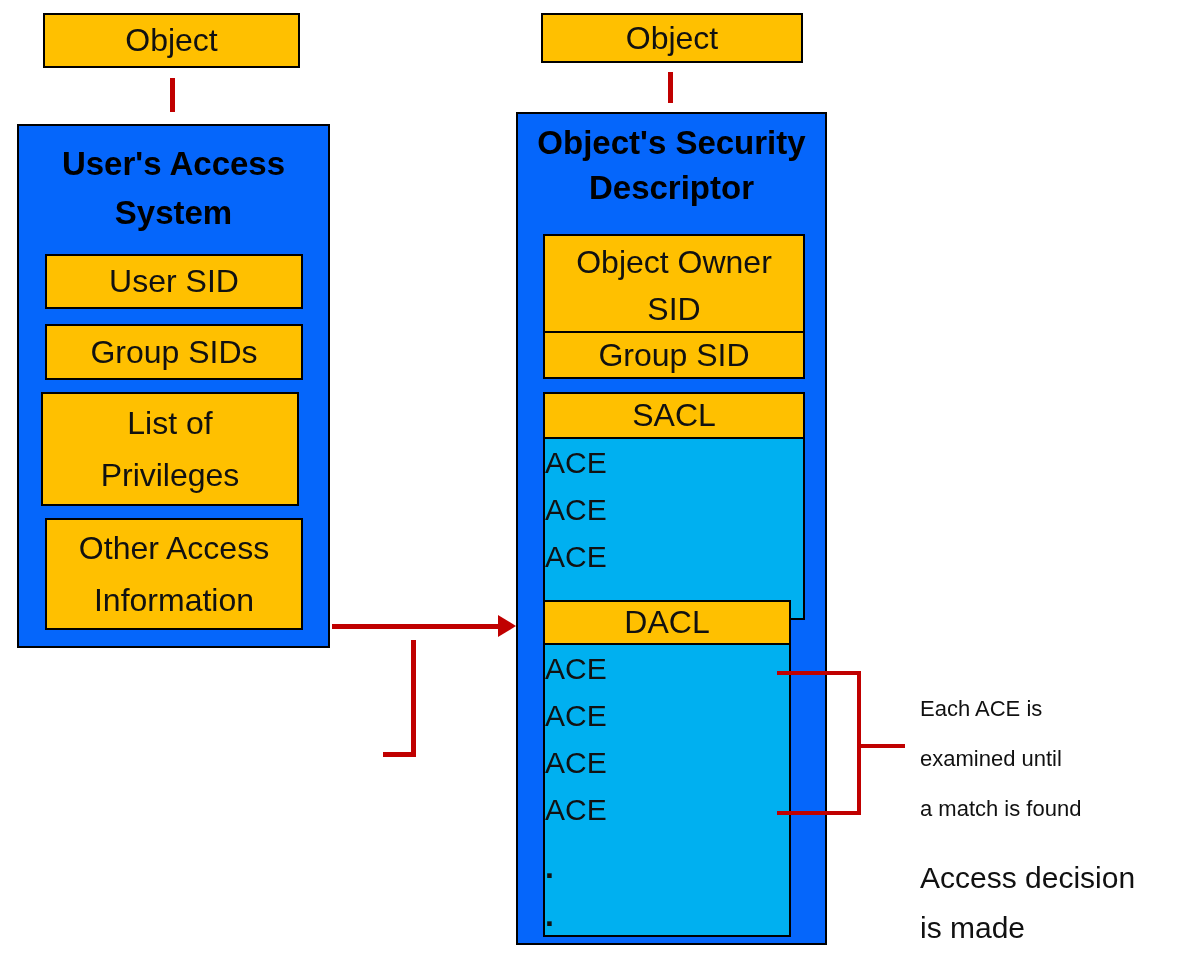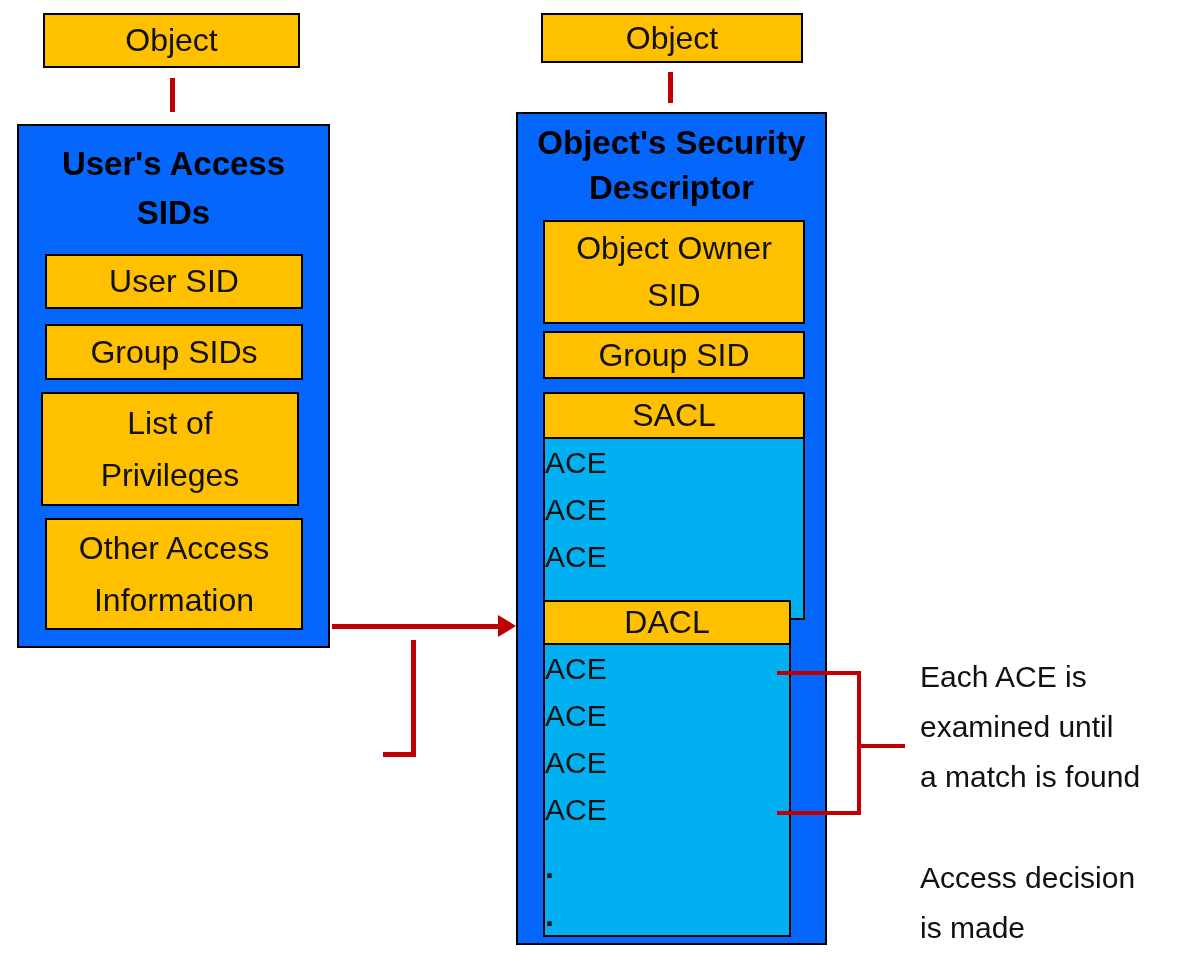--- a/index.html
+++ b/index.html
@@ -106,21 +106,21 @@
 <div class="canvas">
 
   <div class="obox" style="left:43px;top:13px;width:257px;height:55px">
     <div>Object</div>
   </div>
   <div class="redline" style="left:170px;top:78px;width:5px;height:34px"></div>
 
   <div class="bluebox" style="left:17px;top:124px;width:313px;height:524px">
     <div class="title" style="top:13px;line-height:49px">
       <div>User's Access</div>
-      <div>SIDs</div>
+      <div>System</div>
     </div>
     <div class="obox" style="left:26px;top:128px;width:258px;height:55px">
       <div>User SID</div>
     </div>
     <div class="obox" style="left:26px;top:198px;width:258px;height:56px">
       <div>Group SIDs</div>
     </div>
     <div class="obox" style="left:22px;top:266px;width:258px;height:114px;line-height:52px">
       <div>List of</div>
       <div>Privileges</div>
@@ -140,21 +140,21 @@
   <div class="obox" style="left:541px;top:13px;width:262px;height:50px">
     <div>Object</div>
   </div>
   <div class="redline" style="left:668px;top:72px;width:5px;height:31px"></div>
 
   <div class="bluebox" style="left:516px;top:112px;width:311px;height:833px">
     <div class="title" style="top:6px;line-height:45px">
       <div>Object's Security</div>
       <div>Descriptor</div>
     </div>
-    <div class="obox" style="left:25px;top:106px;width:262px;height:104px;line-height:47px">
+    <div class="obox" style="left:25px;top:120px;width:262px;height:104px;line-height:47px">
       <div>Object Owner</div>
       <div>SID</div>
     </div>
     <div class="obox" style="left:25px;top:217px;width:262px;height:48px">
       <div>Group SID</div>
     </div>
 
     <div class="acl" style="left:25px;top:278px;width:262px;height:228px">
       <div class="aclhead" style="height:45px">SACL</div>
       <div class="aclbody">
@@ -175,21 +175,21 @@
         <div class="dotline" style="margin-top:4px">.</div>
       </div>
     </div>
   </div>
 
   <div class="redline" style="left:777px;top:671px;width:84px;height:4px"></div>
   <div class="redline" style="left:857px;top:671px;width:4px;height:144px"></div>
   <div class="redline" style="left:777px;top:811px;width:84px;height:4px"></div>
   <div class="redline" style="left:861px;top:744px;width:44px;height:4px"></div>
 
-  <div class="note" style="left:920px;top:652px;font-size:30px;line-height:50px">
+  <div class="note" style="left:920px;top:684px;font-size:22px;line-height:50px">
     <div>Each ACE is</div>
     <div>examined until</div>
     <div>a match is found</div>
   </div>
   <div class="note" style="left:920px;top:853px;font-size:30px;line-height:50px">
     <div>Access decision</div>
     <div>is made</div>
   </div>
 
 </div>

